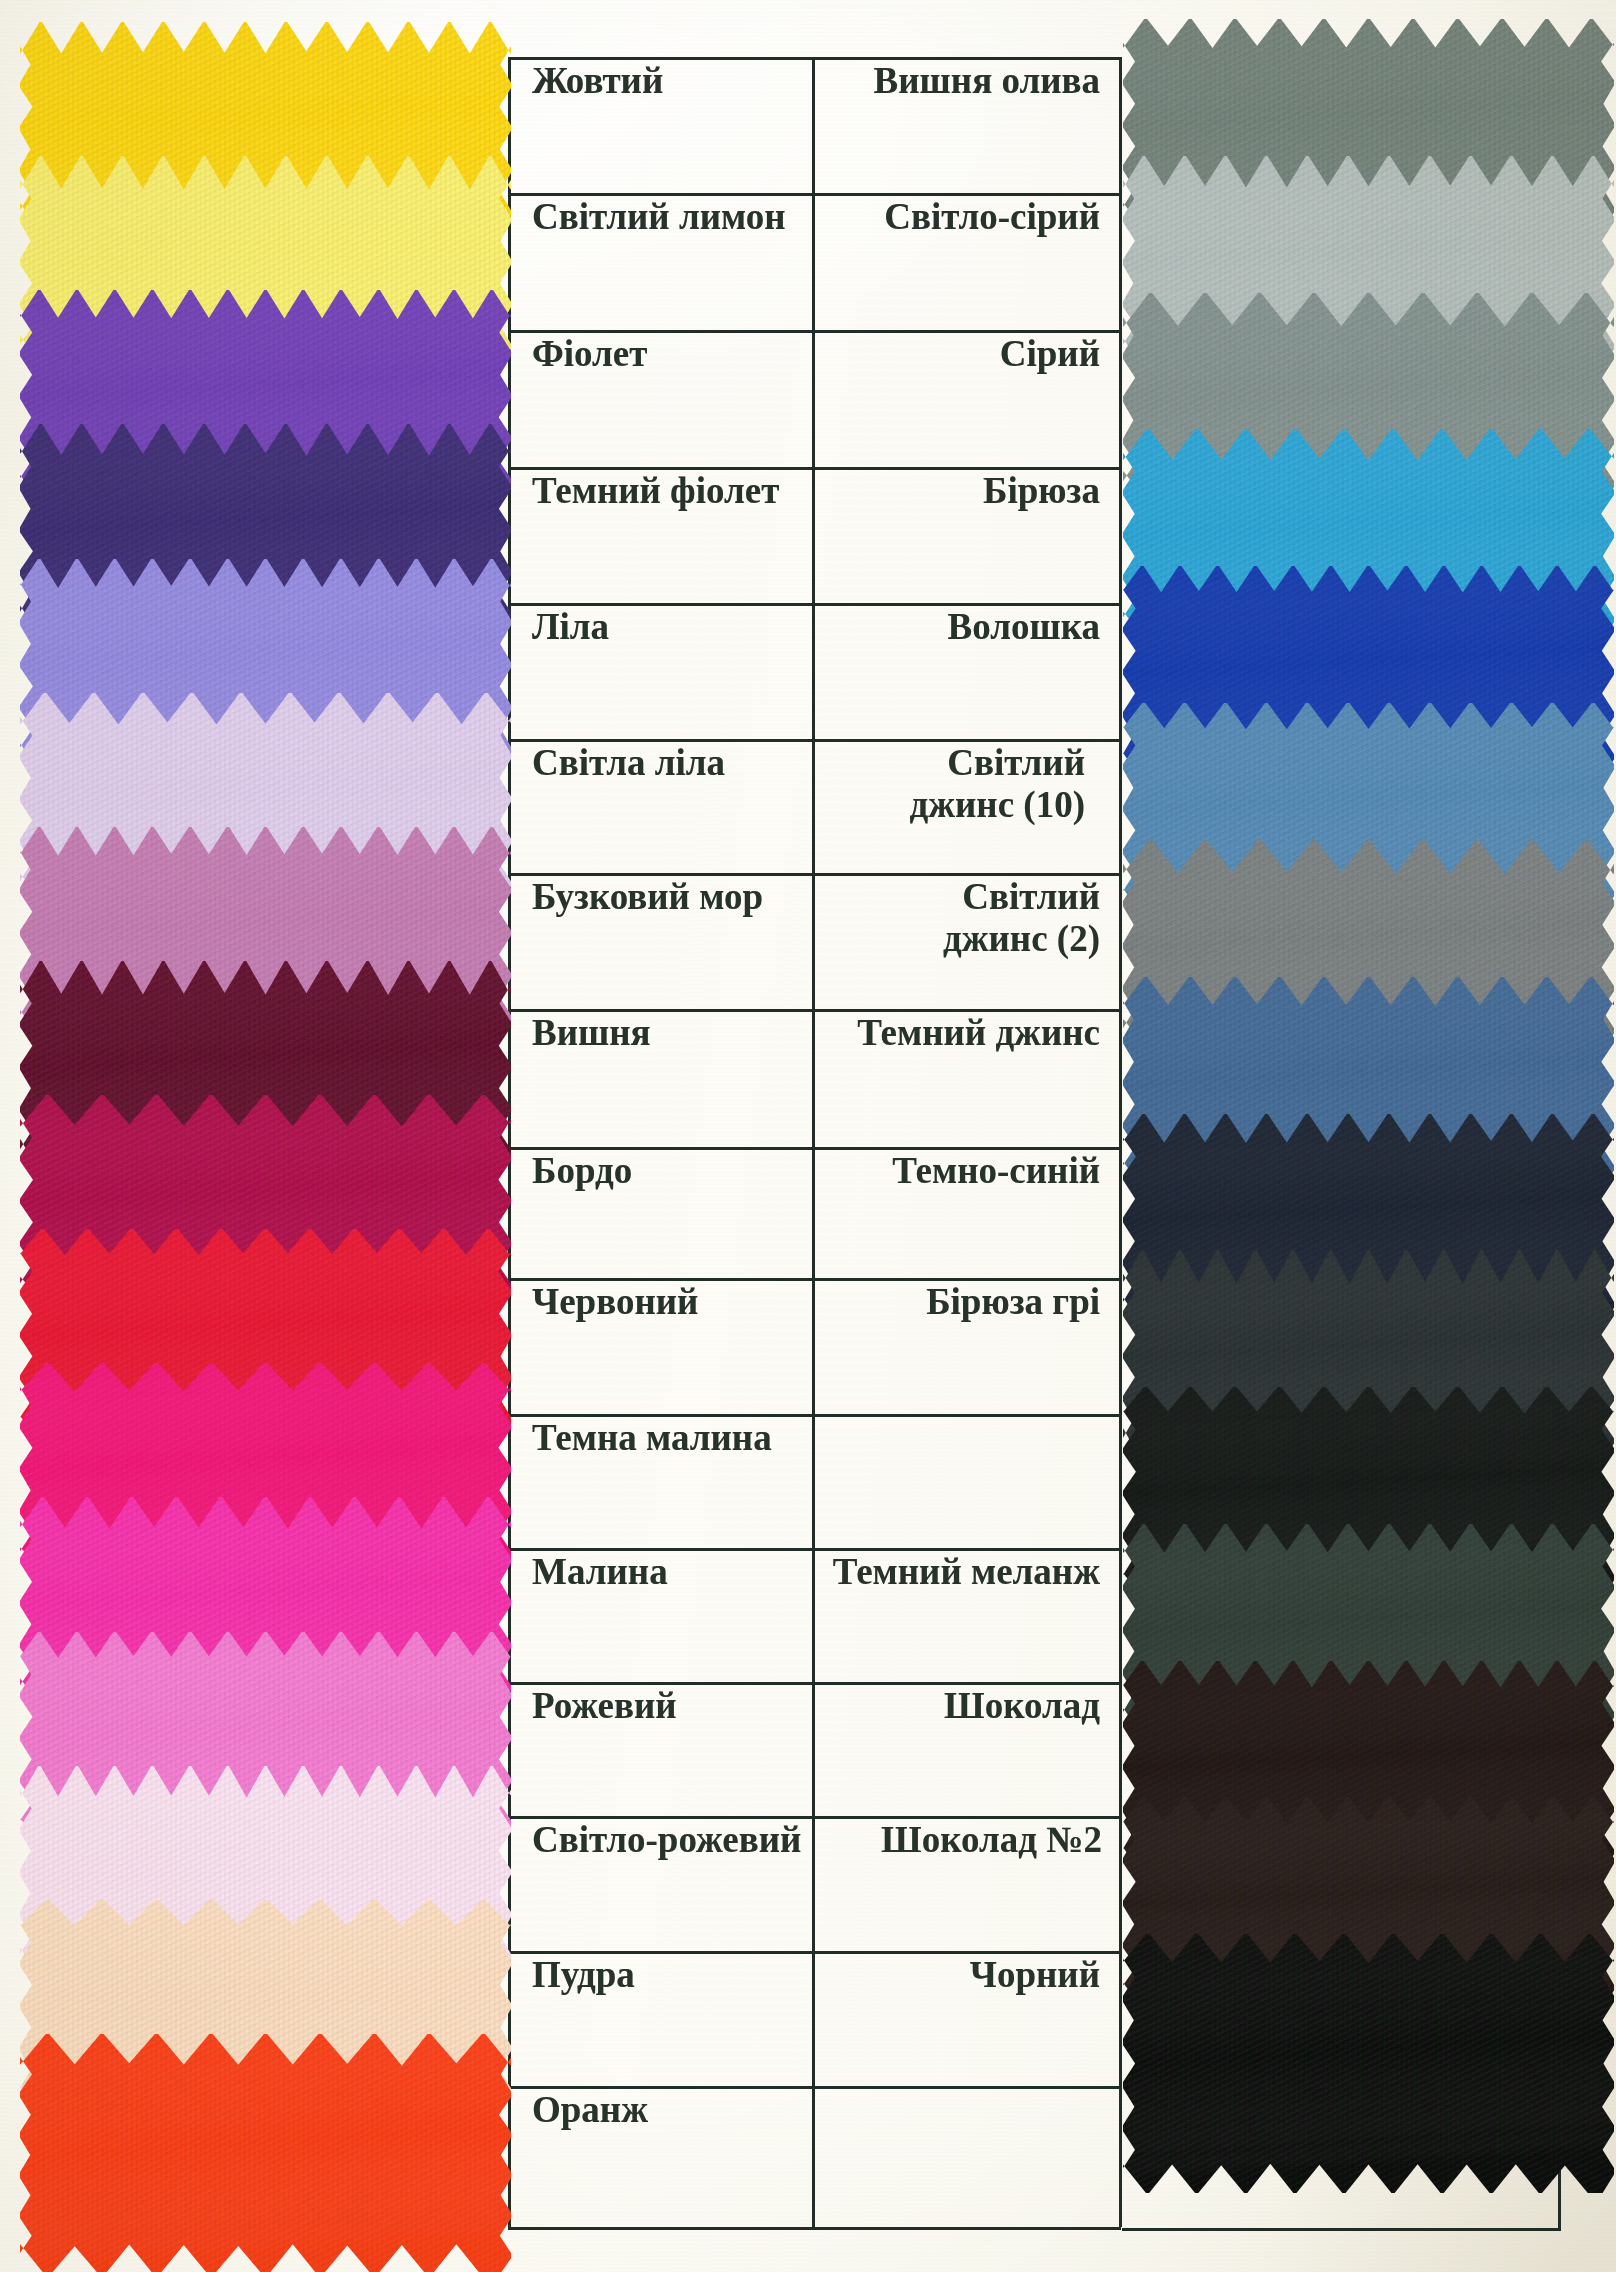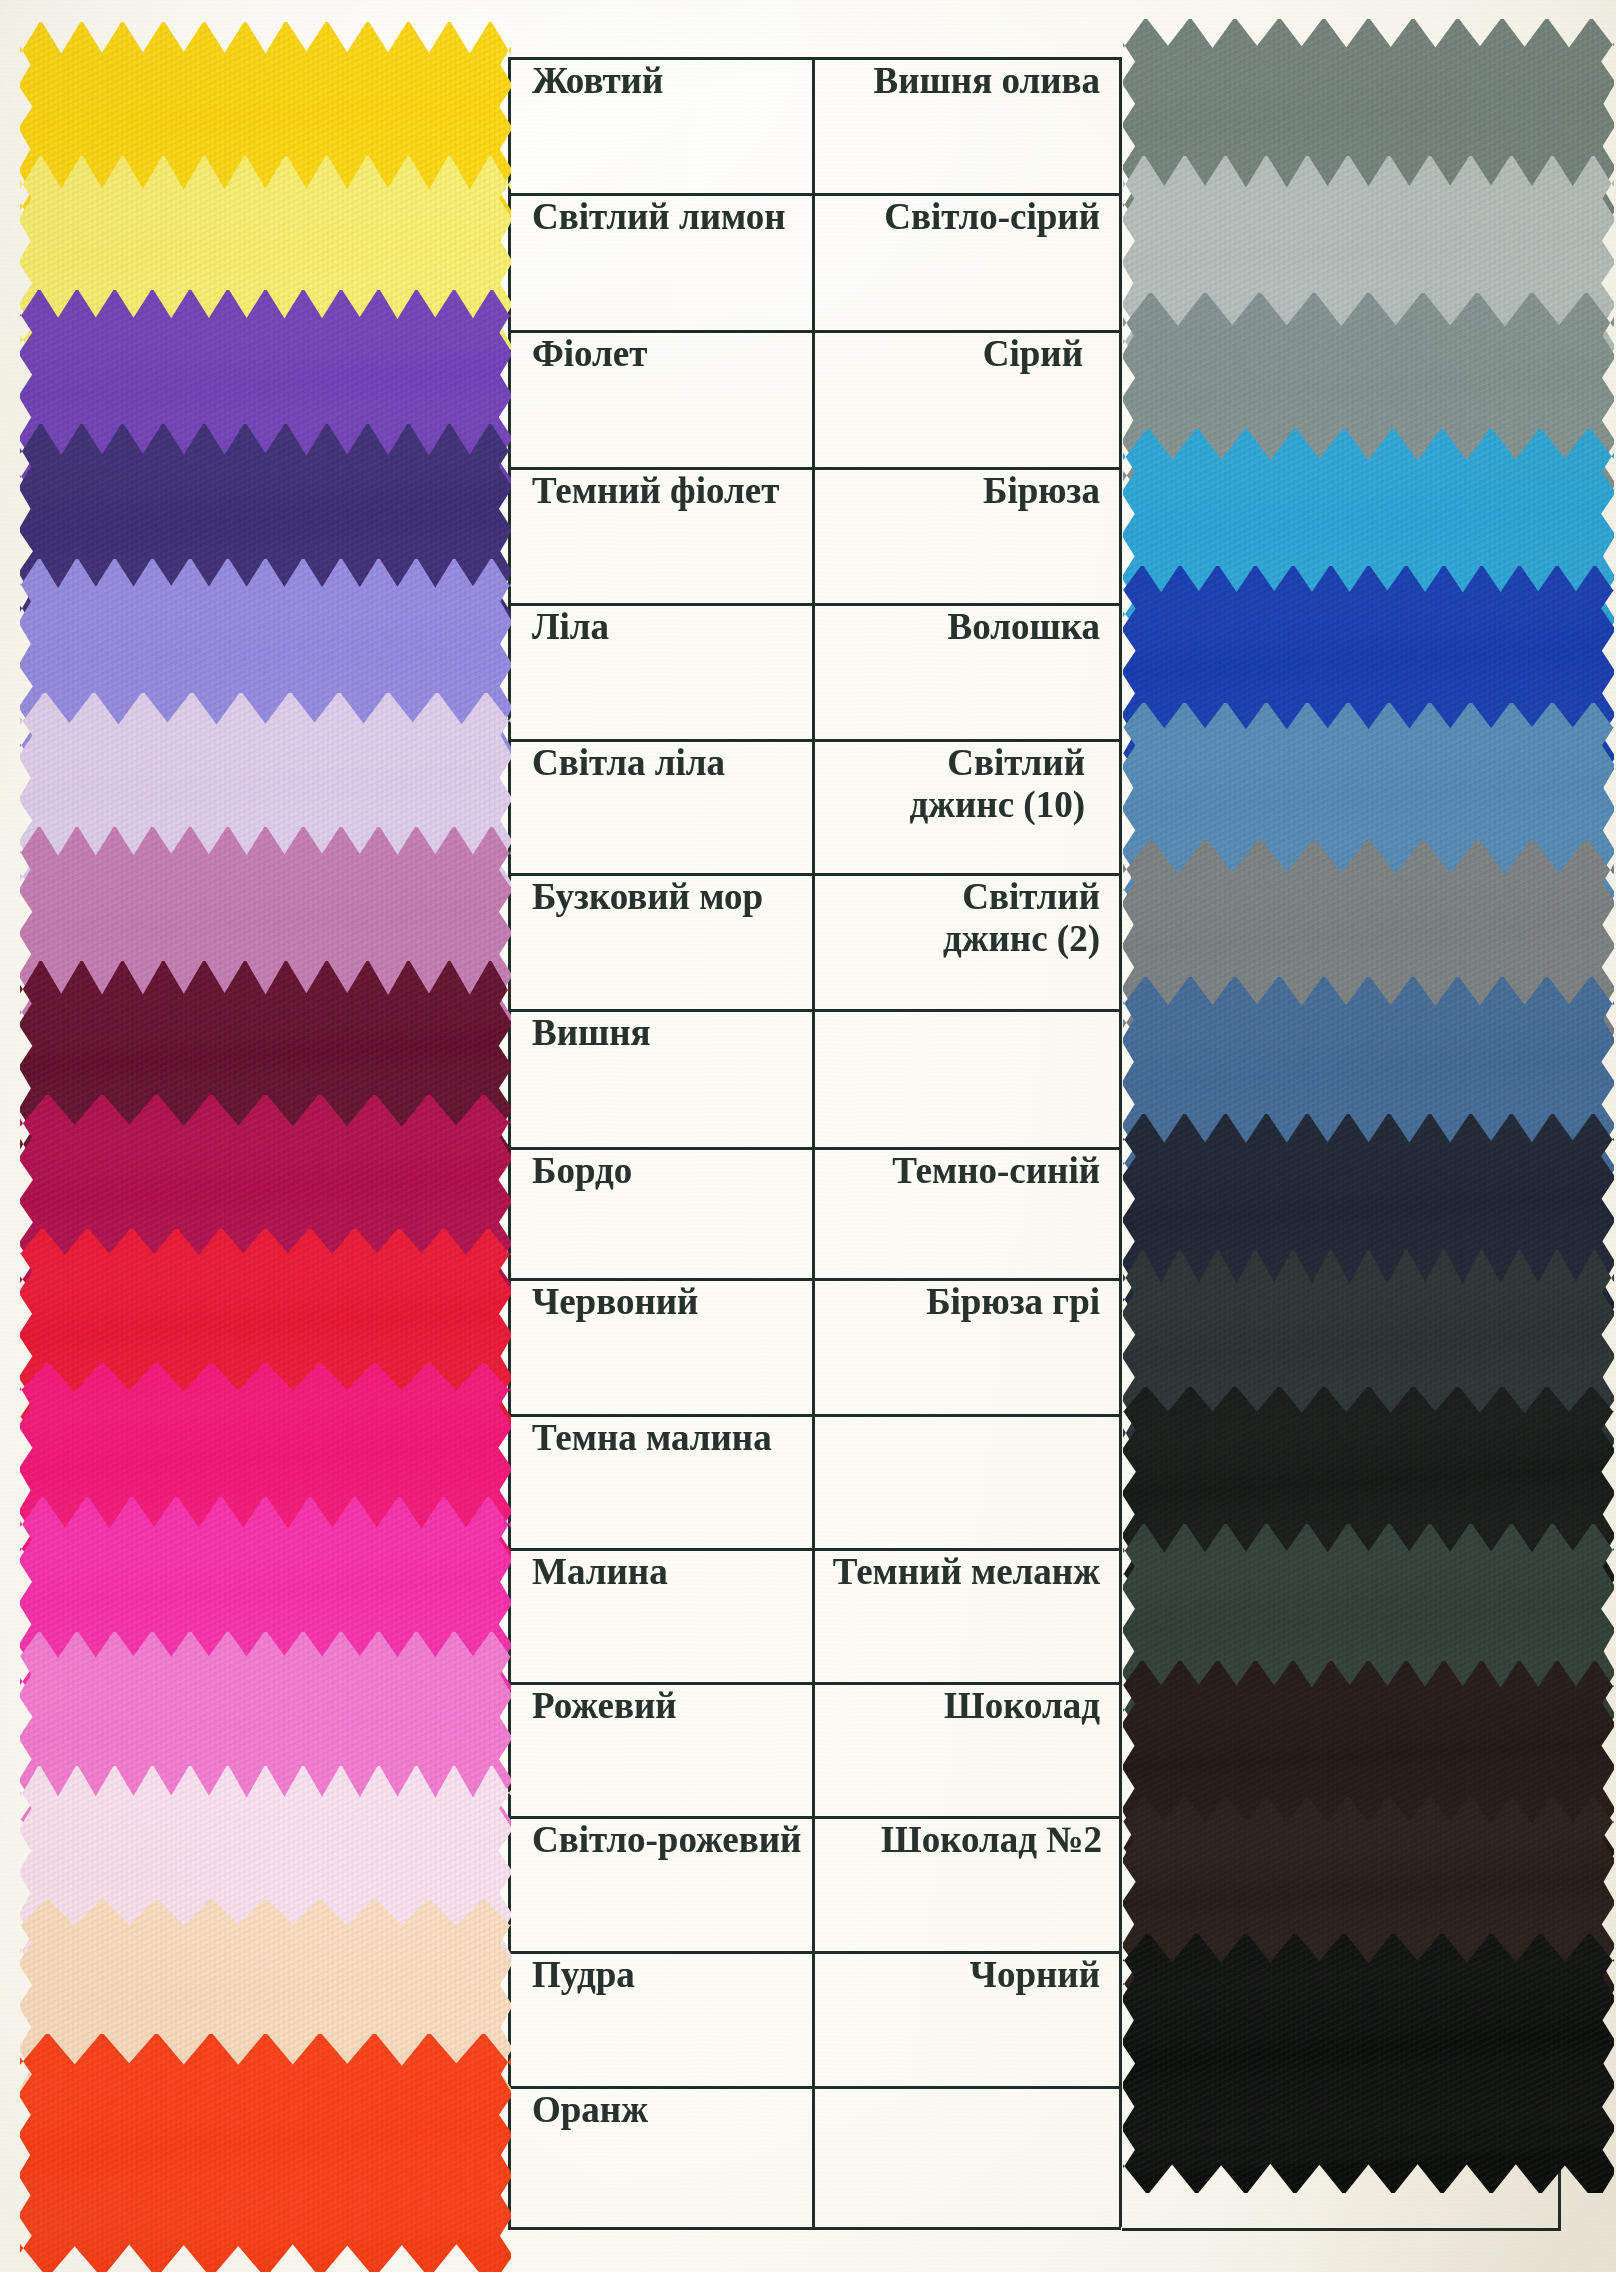--- a/index.html
+++ b/index.html
@@ -979,21 +979,21 @@
       </div>
  <div class="cell left" style="left:24px;top:136px;width:273px;height:137px">
         <span class="txt">Світлий лимон</span>
       </div>
  <div class="cell right" style="left:319px;top:136px;width:273px;height:137px">
         <span class="txt">Світло-сірий</span>
       </div>
  <div class="cell left" style="left:24px;top:273px;width:273px;height:136px">
         <span class="txt">Фіолет</span>
       </div>
- <div class="cell right" style="left:302px;top:273px;width:273px;height:102px">
+ <div class="cell right" style="left:319px;top:273px;width:273px;height:102px">
         <span class="txt">Сірий</span>
       </div>
  <div class="cell left" style="left:24px;top:410px;width:273px;height:136px">
         <span class="txt">Темний фіолет</span>
       </div>
  <div class="cell right" style="left:319px;top:410px;width:273px;height:136px">
         <span class="txt">Бірюза</span>
       </div>
  <div class="cell left" style="left:24px;top:546px;width:273px;height:136px">
         <span class="txt">Ліла</span>
@@ -1008,20 +1008,23 @@
         <span class="txt">Світлий джинс (10)</span>
       </div>
  <div class="cell left" style="left:24px;top:816px;width:273px;height:135px">
         <span class="txt">Бузковий мор</span>
       </div>
  <div class="cell right" style="left:393px;top:816px;width:199px;height:135px">
         <span class="txt">Світлий джинс (2)</span>
       </div>
  <div class="cell left" style="left:24px;top:952px;width:273px;height:138px">
         <span class="txt">Вишня</span>
+      </div>
+ <div class="cell right" style="left:319px;top:952px;width:273px;height:138px">
+        <span class="txt">Темний джинс</span>
       </div>
  <div class="cell left" style="left:24px;top:1090px;width:273px;height:131px">
         <span class="txt">Бордо</span>
       </div>
  <div class="cell right" style="left:319px;top:1090px;width:273px;height:131px">
         <span class="txt">Темно-синій</span>
       </div>
  <div class="cell left" style="left:24px;top:1221px;width:273px;height:135px">
         <span class="txt">Червоний</span>
       </div>

